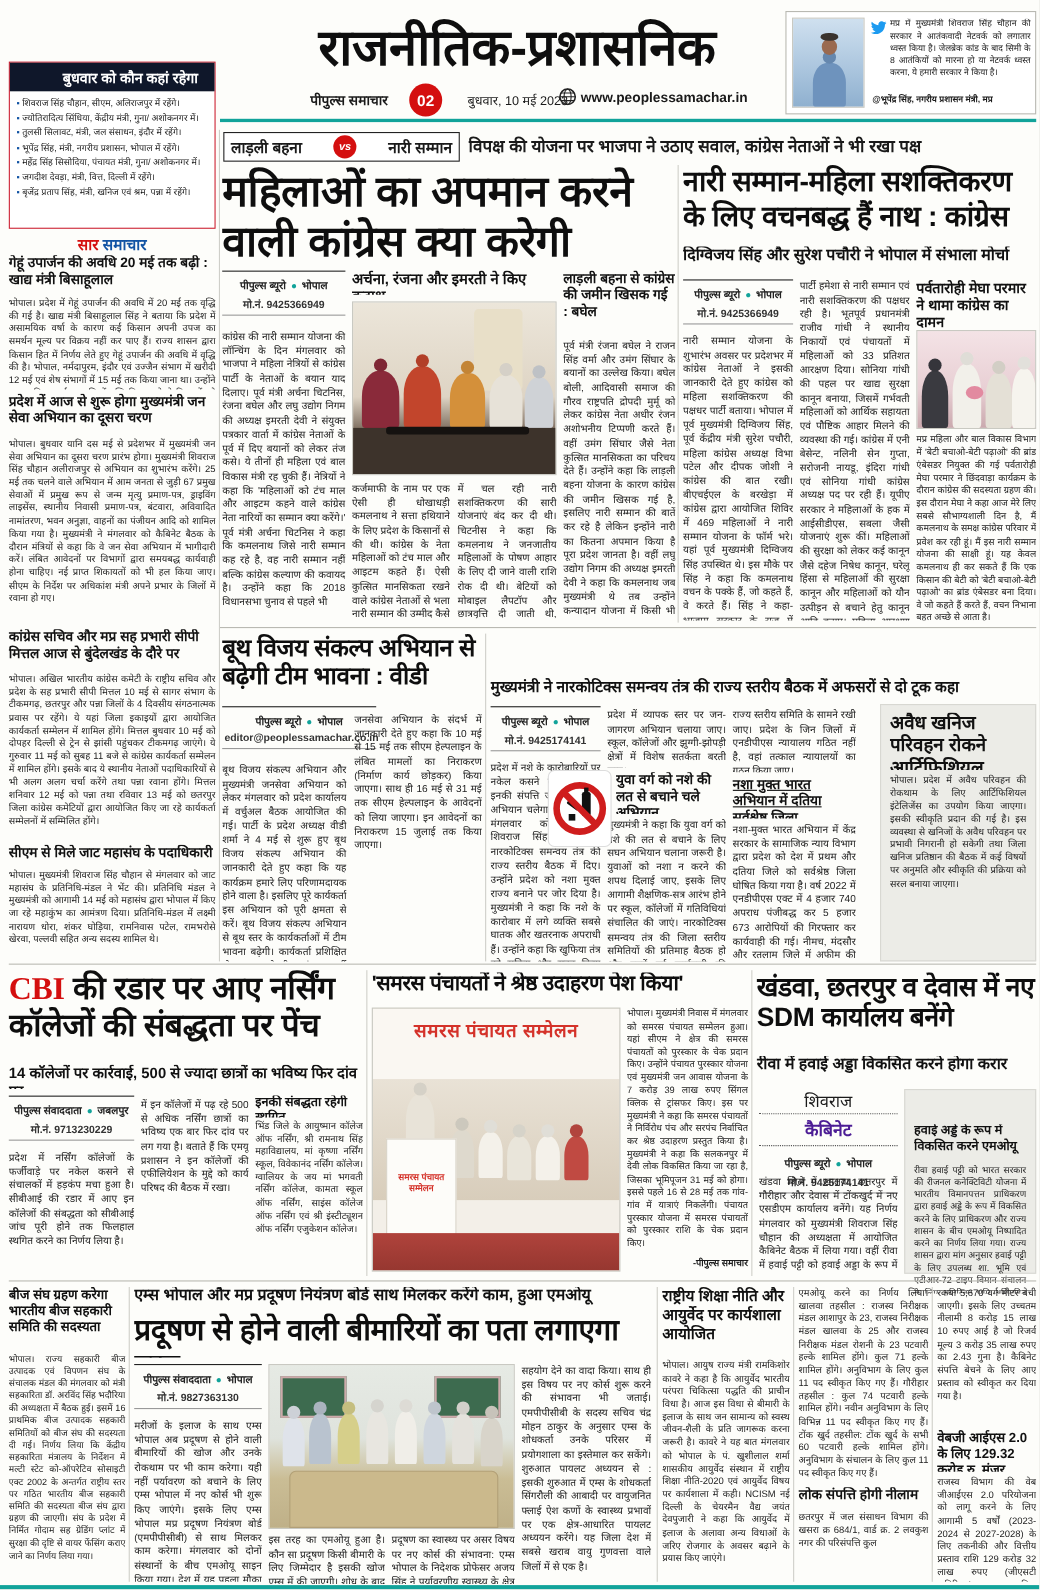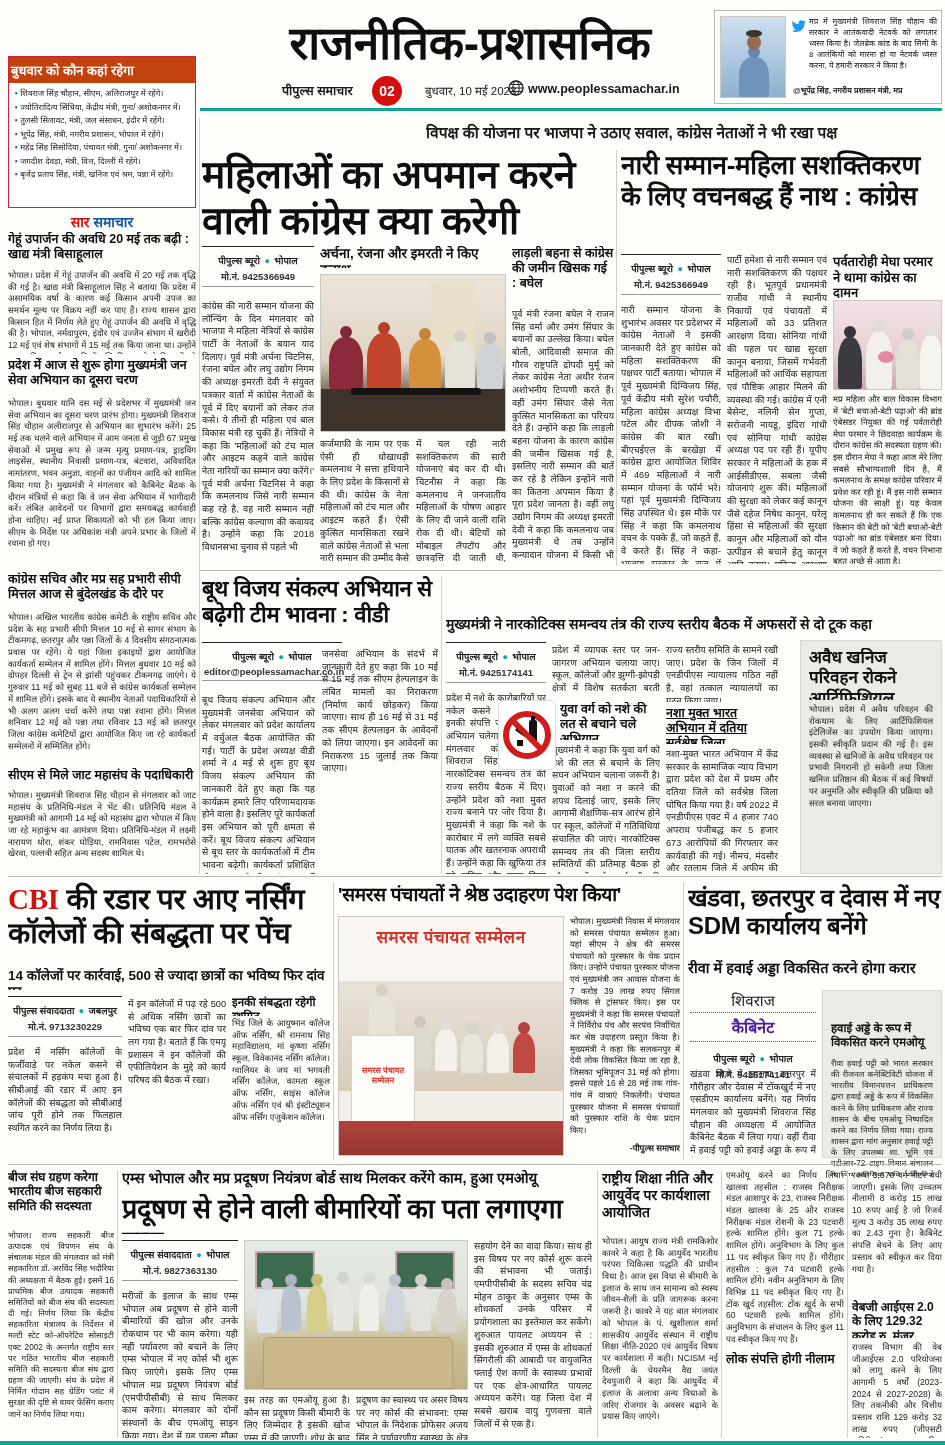--- a/index.html
+++ b/index.html
@@ -55,21 +55,21 @@
     <span class="abs" style="left:76px;top:8px;width:16px;height:14px;">
       <svg width="15" height="13" viewBox="0 0 24 20">
           <path d="M24 2.4c-.9.4-1.8.7-2.8.8 1-.6 1.8-1.6 2.1-2.7-.9.6-2 1-3.1 1.2C19.3.7 18.1.1 16.7.1c-2.6 0-4.7 2.1-4.7 4.7 0 .4 0 .7.1 1.1C8.2 5.7 4.8 3.8 2.5 1c-.4.7-.6 1.6-.6 2.4 0 1.6.8 3.1 2.1 3.9-.8 0-1.5-.2-2.1-.6v.1c0 2.3 1.6 4.2 3.8 4.6-.4.1-.8.2-1.2.2-.3 0-.6 0-.9-.1.6 1.9 2.3 3.2 4.4 3.3-1.6 1.3-3.6 2-5.8 2-.4 0-.8 0-1.1-.1 2.1 1.3 4.5 2.1 7.2 2.1 8.6 0 13.3-7.1 13.3-13.3v-.6c.9-.7 1.7-1.5 2.4-2.5z" fill="#1d9bf0"></path>
         </svg>
     </span>
     <div class="abs cap" style="left:94px;top:6px;width:128px;height:64px;font-size:7.9px;">मप्र में मुख्यमंत्री शिवराज सिंह चौहान की सरकार ने आतंकवादी नेटवर्क को लगातार ध्वस्त किया है। जेलब्रेक कांड के बाद सिमी के 8 आतंकियों को मारना हो या नेटवर्क ध्वस्त करना, ये हमारी सरकार ने किया है।</div>
     <div class="abs" style="left:78px;top:74px;width:146px;height:16px;font-size:7.9px;font-weight:800;overflow:hidden;">@भूपेंद्र सिंह, नगरीय प्रशासन मंत्री, मप्र</div>
   </div>
 
   <div class="abs" style="left:8px;top:56px;width:188px;height:152px;border:1.5px solid #c23;background:#fff;">
-    <div style="background:#c2410c;color:#fff;font-weight:800;font-size:13px;text-align:left;padding:4px 2px;">बुधवार को कौन कहां रहेगा</div>
+    <div style="background:#0f172a;color:#fff;font-weight:800;font-size:13px;text-align:right;padding:4px 15px;">बुधवार को कौन कहां रहेगा</div>
     <div style="padding:4px 6px;">
       <div style="font-size:8.2px;line-height:1.65;"><span style="color:#1254a4;">▪</span> <span>शिवराज सिंह चौहान, सीएम, अलिराजपुर में रहेंगे।</span></div>
       <div style="font-size:8.2px;line-height:1.65;"><span style="color:#1254a4;">▪</span> <span>ज्योतिरादित्य सिंधिया, केंद्रीय मंत्री, गुना/ अशोकनगर में।</span></div>
       <div style="font-size:8.2px;line-height:1.65;"><span style="color:#1254a4;">▪</span> <span>तुलसी सिलावट, मंत्री, जल संसाधन, इंदौर में रहेंगे।</span></div>
       <div style="font-size:8.2px;line-height:1.65;"><span style="color:#1254a4;">▪</span> <span>भूपेंद्र सिंह, मंत्री, नगरीय प्रशासन, भोपाल में रहेंगे।</span></div>
       <div style="font-size:8.2px;line-height:1.65;"><span style="color:#1254a4;">▪</span> <span>महेंद्र सिंह सिसोदिया, पंचायत मंत्री, गुना/ अशोकनगर में।</span></div>
       <div style="font-size:8.2px;line-height:1.65;"><span style="color:#1254a4;">▪</span> <span>जगदीश देवड़ा, मंत्री, वित्त, दिल्ली में रहेंगे।</span></div>
       <div style="font-size:8.2px;line-height:1.65;"><span style="color:#1254a4;">▪</span> <span>बृजेंद्र प्रताप सिंह, मंत्री, खनिज एवं श्रम, पन्ना में रहेंगे।</span></div>
     </div>
   </div>
@@ -85,20 +85,25 @@
   <div class="abs body-sm" style="left:8px;top:398px;width:188px;height:158px;">भोपाल। बुधवार यानि दस मई से प्रदेशभर में मुख्यमंत्री जन सेवा अभियान का दूसरा चरण प्रारंभ होगा। मुख्यमंत्री शिवराज सिंह चौहान अलीराजपुर से अभियान का शुभारंभ करेंगे। 25 मई तक चलने वाले अभियान में आम जनता से जुड़ी 67 प्रमुख सेवाओं में प्रमुख रूप से जन्म मृत्यु प्रमाण-पत्र, ड्राइविंग लाइसेंस, स्थानीय निवासी प्रमाण-पत्र, बंटवारा, अविवादित नामांतरण, भवन अनुज्ञा, वाहनों का पंजीयन आदि को शामिल किया गया है। मुख्यमंत्री ने मंगलवार को कैबिनेट बैठक के दौरान मंत्रियों से कहा कि वे जन सेवा अभियान में भागीदारी करें। लंबित आवेदनों पर विभागों द्वारा समयबद्ध कार्यवाही होना चाहिए। नई प्राप्त शिकायतों को भी हल किया जाए। सीएम के निर्देश पर अधिकांश मंत्री अपने प्रभार के जिलों में रवाना हो गए।</div>
 
   <div class="abs cross" style="left:8px;top:572px;width:188px;height:36px;font-size:12.5px;">कांग्रेस सचिव और मप्र सह प्रभारी सीपी मित्तल आज से बुंदेलखंड के दौरे पर</div>
   <div class="abs body-sm" style="left:8px;top:612px;width:188px;height:148px;">भोपाल। अखिल भारतीय कांग्रेस कमेटी के राष्ट्रीय सचिव और प्रदेश के सह प्रभारी सीपी मित्तल 10 मई से सागर संभाग के टीकमगढ़, छतरपुर और पन्ना जिलों के 4 दिवसीय संगठनात्मक प्रवास पर रहेंगे। ये यहां जिला इकाइयों द्वारा आयोजित कार्यकर्ता सम्मेलन में शामिल होंगे। मित्तल बुधवार 10 मई को दोपहर दिल्ली से ट्रेन से झांसी पहुंचकर टीकमगढ़ जाएंगे। ये गुरुवार 11 मई को सुबह 11 बजे से कांग्रेस कार्यकर्ता सम्मेलन में शामिल होंगे। इसके बाद ये स्थानीय नेताओं पदाधिकारियों से भी अलग अलग चर्चा करेंगे तथा पन्ना रवाना होंगे। मित्तल शनिवार 12 मई को पन्ना तथा रविवार 13 मई को छतरपुर जिला कांग्रेस कमेटियों द्वारा आयोजित किए जा रहे कार्यकर्ता सम्मेलनों में सम्मिलित होंगे।</div>
 
   <div class="abs cross" style="left:8px;top:768px;width:188px;height:20px;font-size:12.5px;">सीएम से मिले जाट महासंघ के पदाधिकारी</div>
   <div class="abs body-sm" style="left:8px;top:790px;width:188px;height:82px;">भोपाल। मुख्यमंत्री शिवराज सिंह चौहान से मंगलवार को जाट महासंघ के प्रतिनिधि-मंडल ने भेंट की। प्रतिनिधि मंडल ने मुख्यमंत्री को आगामी 14 मई को महासंघ द्वारा भोपाल में किए जा रहे महाकुंभ का आमंत्रण दिया। प्रतिनिधि-मंडल में लक्ष्मी नारायण धोरा, शंकर घोड़िया, रामनिवास पटेल, रामभरोसे खेरवा, पल्लवी सहित अन्य सदस्य शामिल थे।</div>
 
   <div class="abs vr" style="left:199px;top:118px;height:756px;"></div>
 
+  <div class="abs" style="left:203px;top:120px;width:215px;height:27px;border:1.5px solid #222;background:#fff;display:flex;align-items:center;justify-content:space-between;padding:0 6px;">
+    <span style="font-weight:800;font-size:14px;">लाड़ली बहना</span>
+    <span style="width:21px;height:21px;border-radius:50%;background:#d40f0f;color:#fff;font-weight:800;font-size:10px;text-align:center;line-height:21px;font-style:italic;">vs</span>
+    <span style="font-weight:800;font-size:14px;">नारी सम्मान</span>
+  </div>
   <div class="abs" style="left:426px;top:121px;width:516px;height:26px;font-weight:800;font-size:15.5px;overflow:hidden;">विपक्ष की योजना पर भाजपा ने उठाए सवाल, कांग्रेस नेताओं ने भी रखा पक्ष</div>
 
   <div class="abs headline" style="left:202px;top:152px;width:412px;height:86px;font-size:39px;">महिलाओं का अपमान करने वाली कांग्रेस क्या करेगी सम्मान : भाजपा</div>
   <div class="abs byline" style="left:202px;top:246px;width:112px;">
     <div><span class="ag">पीपुल्स ब्यूरो</span> <span class="dot">●</span> <span class="ag">भोपाल</span></div>
     <div class="ph">मो.नं. 9425366949</div>
   </div>
   <div class="abs cross" style="left:320px;top:246px;width:186px;height:22px;font-size:13.5px;">अर्चना, रंजना और इमरती ने किए कटाक्ष</div>
   <div class="abs cross" style="left:512px;top:246px;width:102px;height:58px;font-size:12.5px;">लाड़ली बहना से कांग्रेस की जमीन खिसक गई : बघेल</div>
 
@@ -114,20 +119,21 @@
   </div>
 
   <div class="abs body" style="left:202px;top:300px;width:112px;height:262px;">कांग्रेस की नारी सम्मान योजना की लॉन्चिंग के दिन मंगलवार को भाजपा ने महिला नेत्रियों से कांग्रेस पार्टी के नेताओं के बयान याद दिलाए। पूर्व मंत्री अर्चना चिटनिस, रंजना बघेल और लघु उद्योग निगम की अध्यक्ष इमरती देवी ने संयुक्त पत्रकार वार्ता में कांग्रेस नेताओं के पूर्व में दिए बयानों को लेकर तंज कसे। ये तीनों ही महिला एवं बाल विकास मंत्री रह चुकी हैं। नेत्रियों ने कहा कि 'महिलाओं को टंच माल और आइटम कहने वाले कांग्रेस नेता नारियों का सम्मान क्या करेंगे।' पूर्व मंत्री अर्चना चिटनिस ने कहा कि कमलनाथ जिसे नारी सम्मान कह रहे है, वह नारी सम्मान नहीं बल्कि कांग्रेस कल्याण की कवायद है। उन्होंने कहा कि 2018 विधानसभा चुनाव से पहले भी</div>
   <div class="abs body" style="left:320px;top:438px;width:89px;height:124px;">कर्जमाफी के नाम पर एक ऐसी ही धोखाधड़ी कमलनाथ ने सत्ता हथियाने के लिए प्रदेश के किसानों से की थी। कांग्रेस के नेता महिलाओं को टंच माल और आइटम कहते हैं। ऐसी कुत्सित मानसिकता रखने वाले कांग्रेस नेताओं से भला नारी सम्मान की उम्मीद कैसे की जा सकती है? उन्होंने कहा कि मुख्यमंत्री रहते हुए कमलनाथ ने भाजपा सरकार</div>
   <div class="abs body" style="left:416px;top:438px;width:90px;height:124px;">में चल रही नारी सशक्तिकरण की सारी योजनाएं बंद कर दी थी। चिटनीस ने कहा कि कमलनाथ ने जनजातीय महिलाओं के पोषण आहार के लिए दी जाने वाली राशि रोक दी थी। बेटियों को मोबाइल लैपटॉप और छात्रवृत्ति दी जाती थी, लेकिन कमलनाथ के नेतृत्व वाली कांग्रेस सरकार में इन सारी योजनाओं को बंद कर दिया था।</div>
   <div class="abs body" style="left:512px;top:308px;width:102px;height:254px;">पूर्व मंत्री रंजना बघेल ने राजन सिंह वर्मा और उमंग सिंघार के बयानों का उल्लेख किया। बघेल बोली, आदिवासी समाज की गौरव राष्ट्रपति द्रोपदी मुर्मू को लेकर कांग्रेस नेता अधीर रंजन अशोभनीय टिप्पणी करते हैं। वहीं उमंग सिंघार जैसे नेता कुत्सित मानसिकता का परिचय देते हैं। उन्होंने कहा कि लाड़ली बहना योजना के कारण कांग्रेस की जमीन खिसक गई है, इसलिए नारी सम्मान की बातें कर रहे है लेकिन इन्होंने नारी का कितना अपमान किया है पूरा प्रदेश जानता है। वहीं लघु उद्योग निगम की अध्यक्ष इमरती देवी ने कहा कि कमलनाथ जब मुख्यमंत्री थे तब उन्होंने कन्यादान योजना में किसी भी बेटी का विवाह नहीं किया और लाड़ली लक्ष्मी योजना का लाभ भी किसी बेटी को नहीं दिया।</div>
 
   <div class="abs vr" style="left:616px;top:150px;height:416px;"></div>
 
   <div class="abs headline" style="left:621px;top:150px;width:321px;height:72px;font-size:26px;font-weight:700;">नारी सम्मान-महिला सशक्तिकरण के लिए वचनबद्ध हैं नाथ : कांग्रेस</div>
+  <div class="abs cross" style="left:621px;top:224px;width:321px;height:24px;font-size:14.5px;">दिग्विजय सिंह और सुरेश पचौरी ने भोपाल में संभाला मोर्चा</div>
   <div class="abs byline" style="left:621px;top:254px;width:100px;">
     <div><span class="ag">पीपुल्स ब्यूरो</span> <span class="dot">●</span> <span class="ag">भोपाल</span></div>
     <div class="ph">मो.नं. 9425366949</div>
   </div>
   <div class="abs body" style="left:621px;top:304px;width:100px;height:260px;">नारी सम्मान योजना के शुभारंभ अवसर पर प्रदेशभर में कांग्रेस नेताओं ने इसकी जानकारी देते हुए कांग्रेस को महिला सशक्तिकरण की पक्षधर पार्टी बताया। भोपाल में पूर्व मुख्यमंत्री दिग्विजय सिंह, पूर्व केंद्रीय मंत्री सुरेश पचौरी, महिला कांग्रेस अध्यक्ष विभा पटेल और दीपक जोशी ने कांग्रेस की बात रखी। बीएचईएल के बरखेड़ा में कांग्रेस द्वारा आयोजित शिविर में 469 महिलाओं ने नारी सम्मान योजना के फॉर्म भरे। यहां पूर्व मुख्यमंत्री दिग्विजय सिंह उपस्थित थे। इस मौके पर सिंह ने कहा कि कमलनाथ वचन के पक्के हैं, जो कहते हैं, वे करते हैं। सिंह ने कहा-भाजपा सरकार के राज में महिलाओं पर अत्याचार से प्रदेश की छवि बिगड़ी है। पूर्व केंद्रीय मंत्री सुरेश पचौरी ने कहा कि कांग्रेस</div>
   <div class="abs body" style="left:727px;top:254px;width:100px;height:310px;">पार्टी हमेशा से नारी सम्मान एवं नारी सशक्तिकरण की पक्षधर रही है। भूतपूर्व प्रधानमंत्री राजीव गांधी ने स्थानीय निकायों एवं पंचायतों में महिलाओं को 33 प्रतिशत आरक्षण दिया। सोनिया गांधी की पहल पर खाद्य सुरक्षा कानून बनाया, जिसमें गर्भवती महिलाओं को आर्थिक सहायता एवं पौष्टिक आहार मिलने की व्यवस्था की गई। कांग्रेस में एनी बेसेन्ट, नलिनी सेन गुप्ता, सरोजनी नायडू, इंदिरा गांधी एवं सोनिया गांधी कांग्रेस अध्यक्ष पद पर रही हैं। यूपीए सरकार ने महिलाओं के हक में आईसीडीएस, सबला जैसी योजनाएं शुरू कीं। महिलाओं की सुरक्षा को लेकर कई कानून जैसे दहेज निषेध कानून, घरेलू हिंसा से महिलाओं की सुरक्षा कानून और महिलाओं को यौन उत्पीड़न से बचाने हेतु कानून आदि बनाए। महिला आरक्षण विधेयक भी पेश किया था।</div>
   <div class="abs cross" style="left:833px;top:254px;width:109px;height:44px;font-size:13px;">पर्वतारोही मेघा परमार ने थामा कांग्रेस का दामन</div>
   <div class="abs photo" style="left:833px;top:300px;width:109px;height:90px;background:linear-gradient(180deg,#f4e3e6 0%,#e8cfd4 60%,#caa9ae 100%);">
     <div class="person" style="left:4px;bottom:0;width:24px;height:52px;background:#3a3a40;"></div>
     <div class="person" style="left:32px;bottom:0;width:26px;height:58px;background:#f2f0ea;"></div>
@@ -268,20 +274,21 @@
 
   <div class="abs vr" style="left:597px;top:1170px;height:268px;"></div>
 
   <div class="abs cross" style="left:602px;top:1170px;width:116px;height:62px;font-size:14px;">राष्ट्रीय शिक्षा नीति और आयुर्वेद पर कार्यशाला आयोजित</div>
   <div class="abs body-sm" style="left:602px;top:1236px;width:116px;height:202px;">भोपाल। आयुष राज्य मंत्री रामकिशोर कावरे ने कहा है कि आयुर्वेद भारतीय परंपरा चिकित्सा पद्धति की प्राचीन विधा है। आज इस विधा से बीमारी के इलाज के साथ जन सामान्य को स्वस्थ जीवन-शैली के प्रति जागरूक करना जरूरी है। कावरे ने यह बात मंगलवार को भोपाल के पं. खुशीलाल शर्मा शासकीय आयुर्वेद संस्थान में राष्ट्रीय शिक्षा नीति-2020 एवं आयुर्वेद विषय पर कार्यशाला में कही। NCISM नई दिल्ली के चेयरमैन वैद्य जयंत देवपुजारी ने कहा कि आयुर्वेद में इलाज के अलावा अन्य विधाओं के जरिए रोजगार के अवसर बढ़ाने के प्रयास किए जाएंगे।</div>
 
   <div class="abs vr" style="left:721px;top:1170px;height:268px;"></div>
 
   <div class="abs body-sm" style="left:726px;top:1170px;width:118px;height:178px;">एमओयू करने का निर्णय लिया। खालवा तहसील : राजस्व निरीक्षक मंडल आशापुर के 23, राजस्व निरीक्षक मंडल खालवा के 25 और राजस्व निरीक्षक मंडल रोशनी के 23 पटवारी हल्के शामिल होंगे। कुल 71 हल्के शामिल होंगे। अनुविभाग के लिए कुल 11 पद स्वीकृत किए गए हैं। गौरीहार तहसील : कुल 74 पटवारी हल्के शामिल होंगे। नवीन अनुविभाग के लिए विभिन्न 11 पद स्वीकृत किए गए हैं। टोंक खुर्द तहसील: टोंक खुर्द के सभी 60 पटवारी हल्के शामिल होंगे। अनुविभाग के संचालन के लिए कुल 11 पद स्वीकृत किए गए हैं।</div>
   <div class="abs cross" style="left:726px;top:1352px;width:118px;height:18px;font-size:12.5px;">लोक संपत्ति होगी नीलाम</div>
+  <div class="abs body-sm" style="left:726px;top:1374px;width:118px;height:62px;">छतरपुर में जल संसाधन विभाग की खसरा क्र 684/1, वार्ड क्र. 2 लवकुश नगर की परिसंपत्ति कुल</div>
 
   <div class="abs vr" style="left:847px;top:1170px;height:268px;"></div>
 
   <div class="abs body-sm" style="left:852px;top:1170px;width:90px;height:126px;">रकबा 5,670 वर्ग मीटर बेची जाएगी। इसके लिए उच्चतम नीलामी 8 करोड़ 15 लाख 10 रुपए आई है जो रिजर्व मूल्य 3 करोड़ 35 लाख रुपए का 2.43 गुना है। कैबिनेट संपत्ति बेचने के लिए आए प्रस्ताव को स्वीकृत कर दिया गया है।</div>
   <div class="abs cross" style="left:852px;top:1300px;width:90px;height:38px;font-size:12px;">वेबजी आईएस 2.0 के लिए 129.32 करोड़ रु. मंजूर</div>
   <div class="abs body-sm" style="left:852px;top:1342px;width:90px;height:96px;">राजस्व विभाग की वेब जीआईएस 2.0 परियोजना को लागू करने के लिए आगामी 5 वर्षों (2023-2024 से 2027-2028) के लिए तकनीकी और वित्तीय प्रस्ताव राशि 129 करोड़ 32 लाख रुपए (जीएसटी अतिरिक्त) का व्यय किए जाने की स्वीकृति प्रदान की गई है।</div>
 
   <div class="abs teal" style="left:0;top:1441px;width:945px;height:4px;"></div>
 </div>
 

